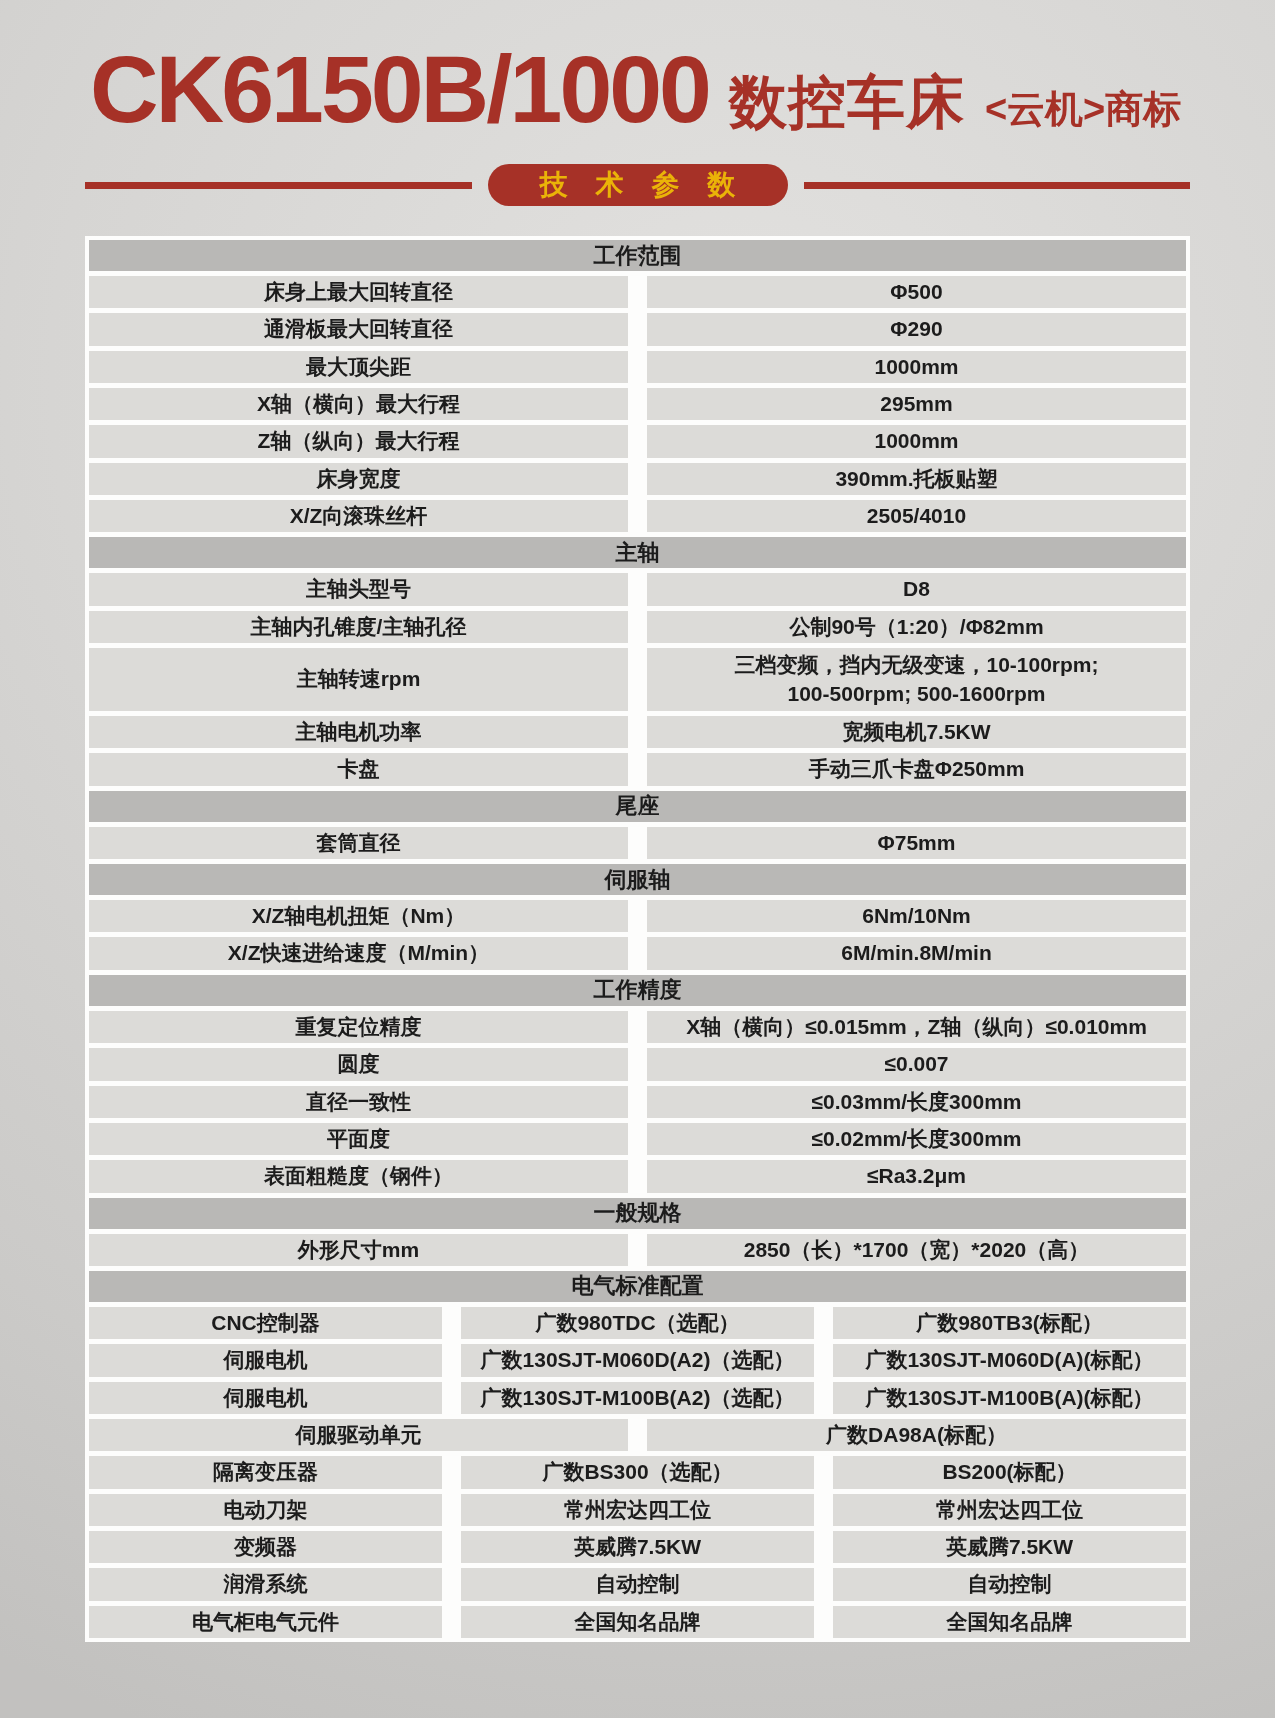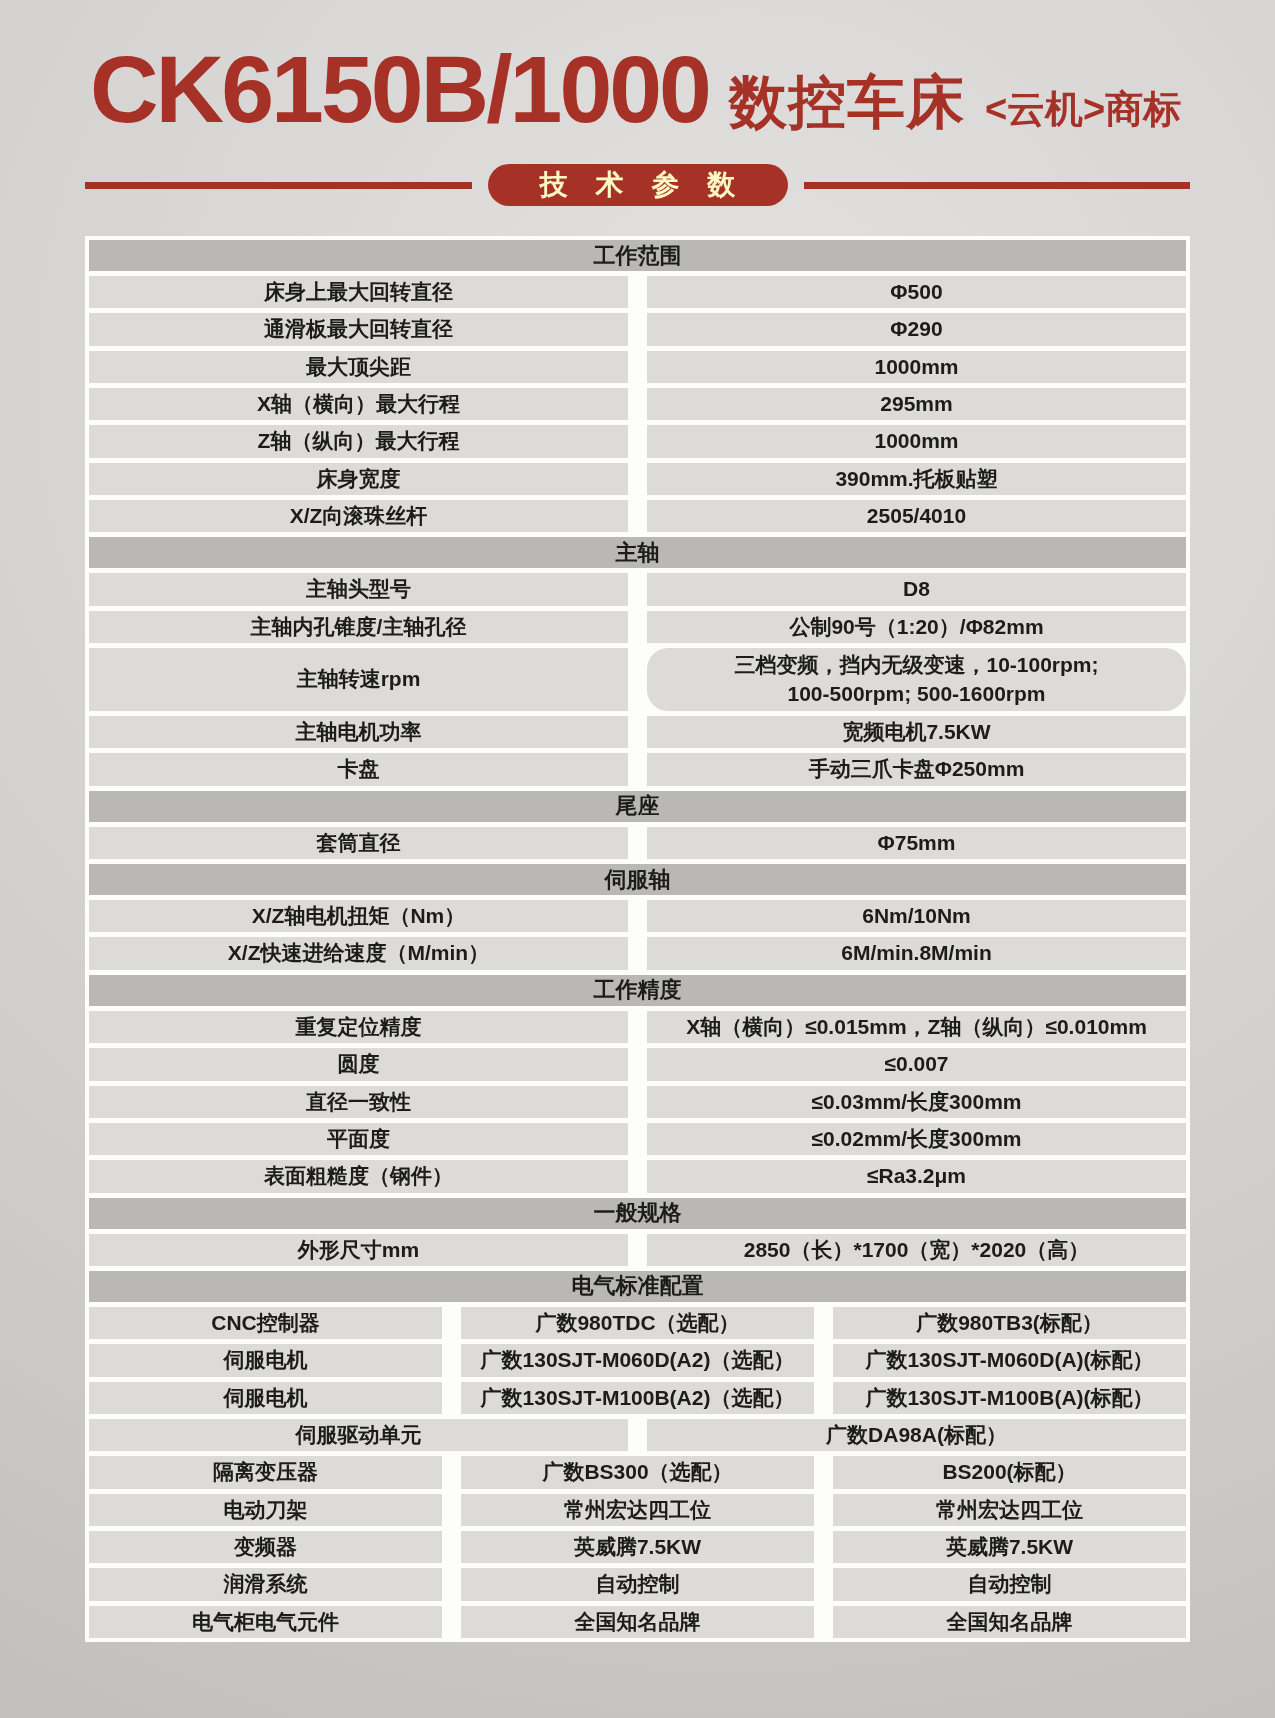--- a/index.html
+++ b/index.html
@@ -30,21 +30,21 @@
   .title-model{font-size:95px;font-weight:bold;letter-spacing:-3px;line-height:1.05;}
   .title-type{font-size:58px;font-weight:bold;letter-spacing:1px;}
   .title-brand{font-size:38px;font-weight:bold;}
   
   .banner{
     margin:22px 85px 0 85px;
     display:flex;align-items:center;gap:16px;
   }
   .banner .rule{flex:1;height:7px;background:var(--accent);}
   .banner .pill{
-    background:var(--accent);color:#fef9c3;
+    background:var(--accent);color:#eab308;
     min-width:300px;height:42px;border-radius:21px;
     display:flex;align-items:center;justify-content:center;
     font-size:28px;font-weight:bold;letter-spacing:10px;
     padding:0 34px 0 44px;
   }
   
   .spec-table{
     width:1105px;margin:30px 85px 0 85px;
     background:var(--table-bg);
     padding:4px;
@@ -58,21 +58,21 @@
   }
   .row{display:flex;gap:19px;}
   .cell{
     flex:1;background:var(--row-bg);
     min-height:29px;
     display:flex;align-items:center;justify-content:center;
     font-size:21px;font-weight:bold;
     text-align:center;line-height:1.35;
     padding:2px 8px;
   }
-  .cell.multiline{min-height:63px;white-space:pre-line;border-radius:21px;}
+  .cell.multiline{min-height:63px;white-space:pre-line;}
 </style>
 </head>
 <body>
 
 <div class="page">
 
   <div class="title-line">
     <span class="title-model">CK6150B/1000</span>
     <span class="title-type">数控车床</span>
     <span class="title-brand">&lt;云机&gt;商标</span>

